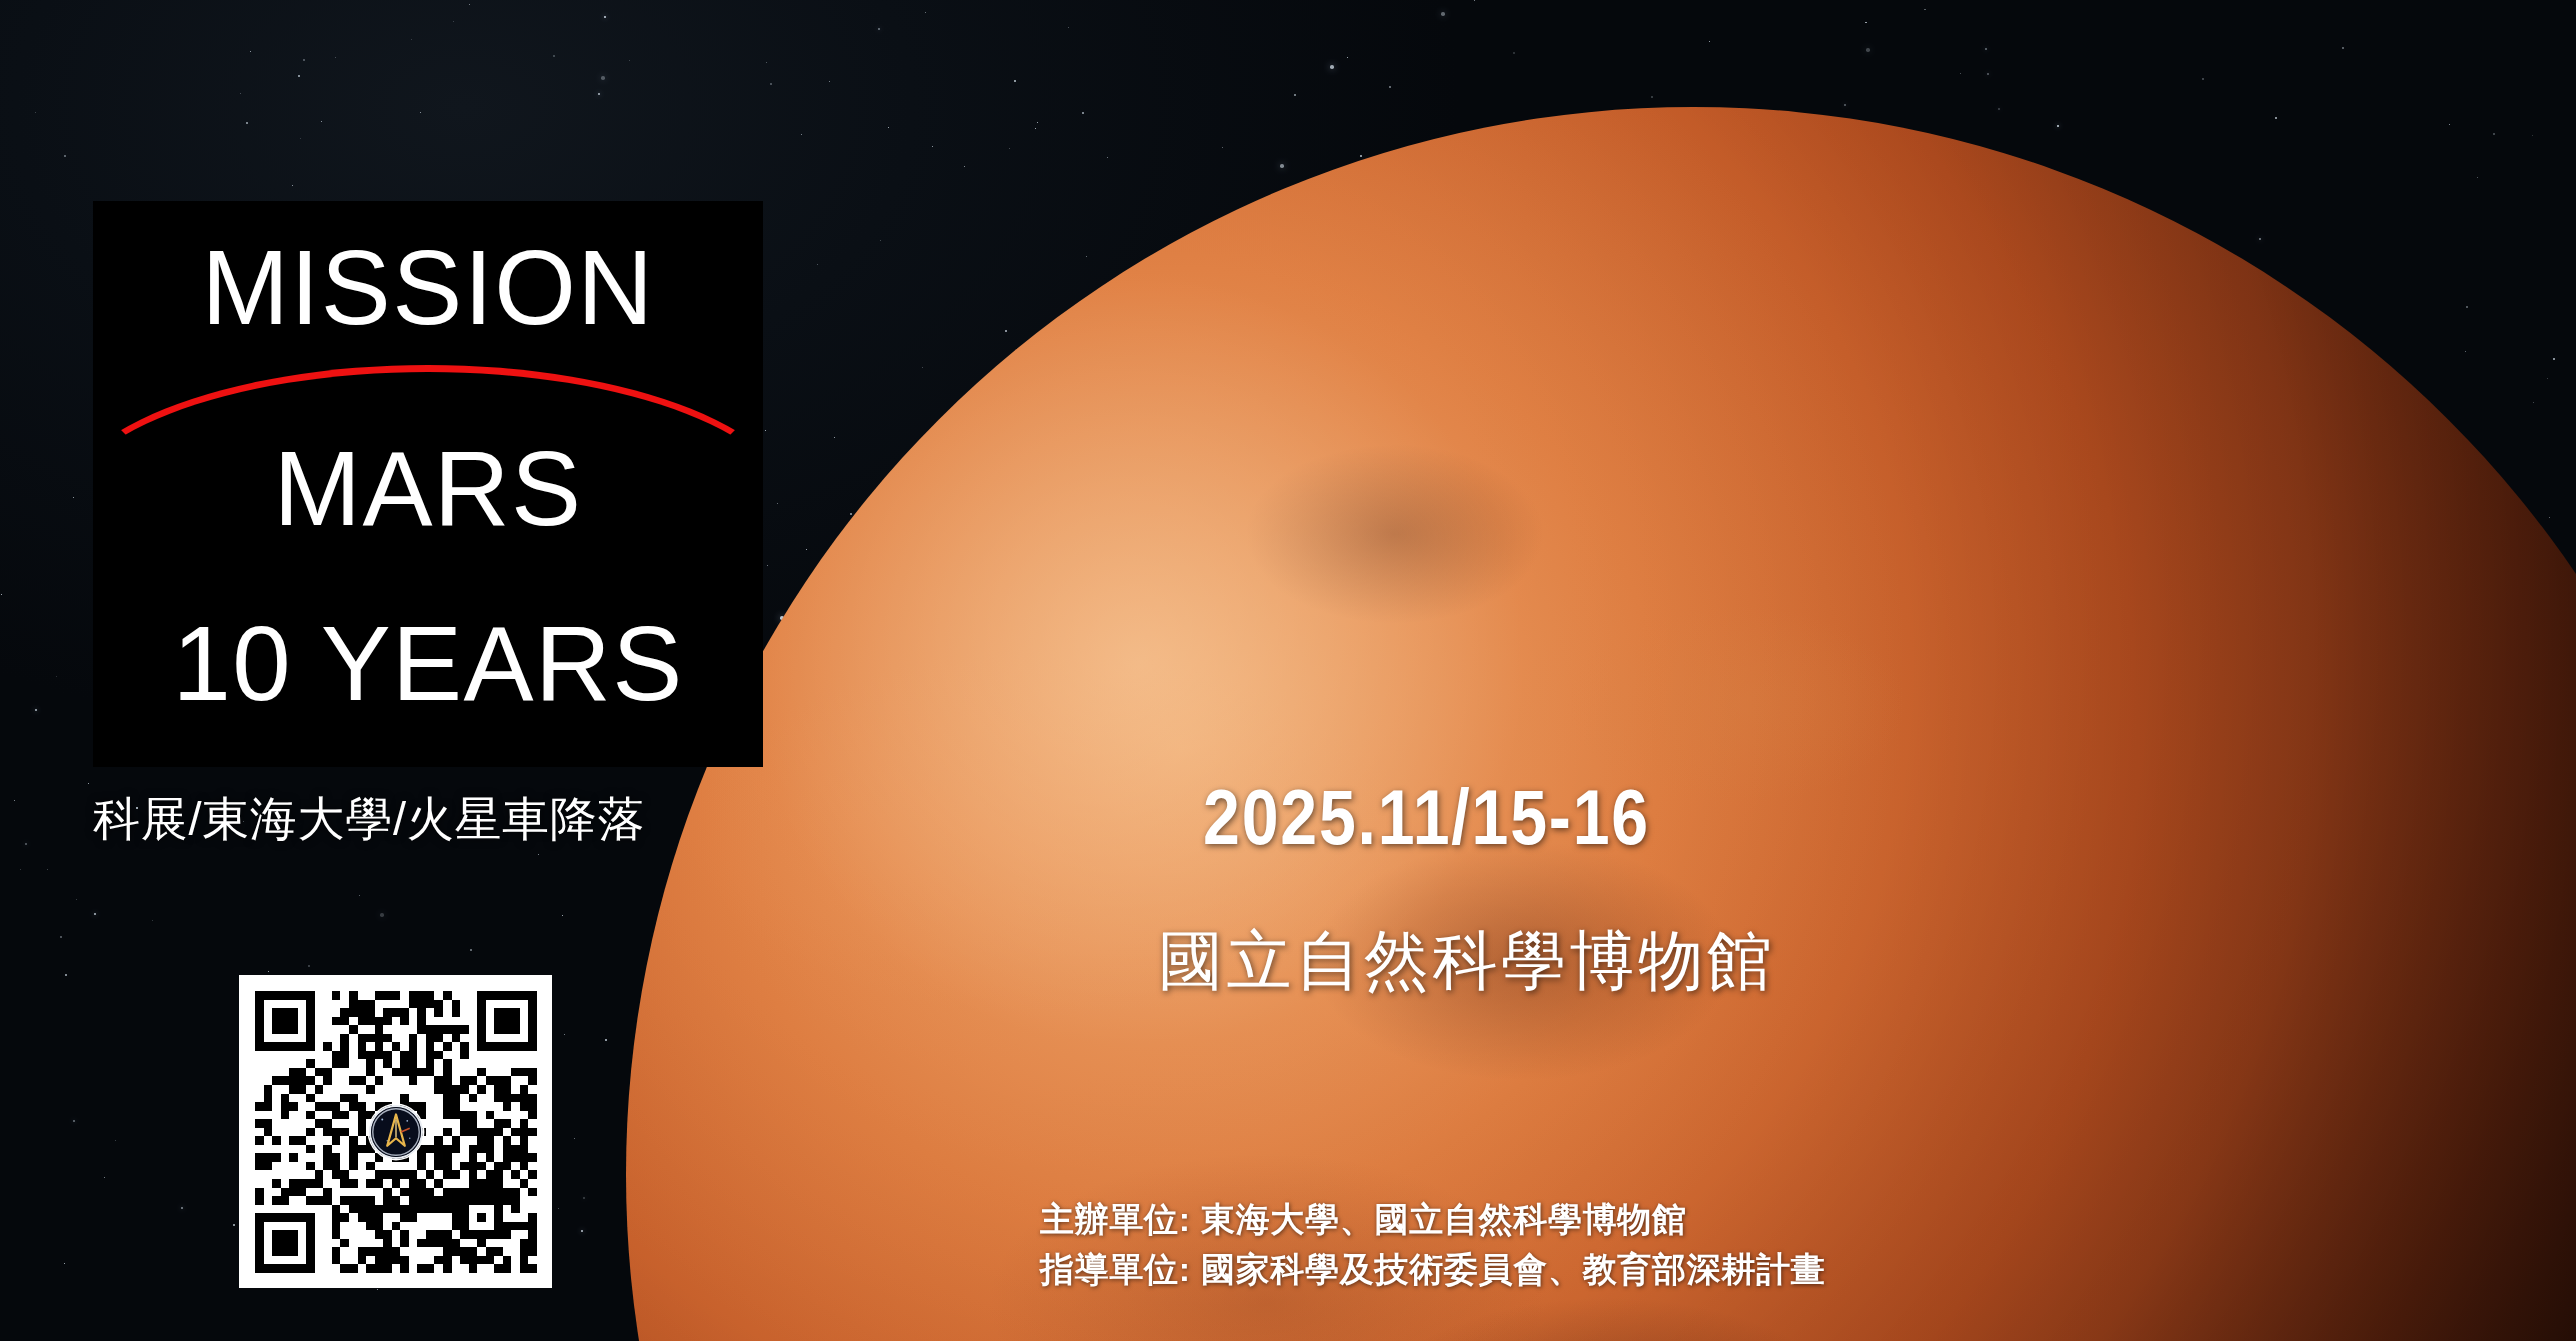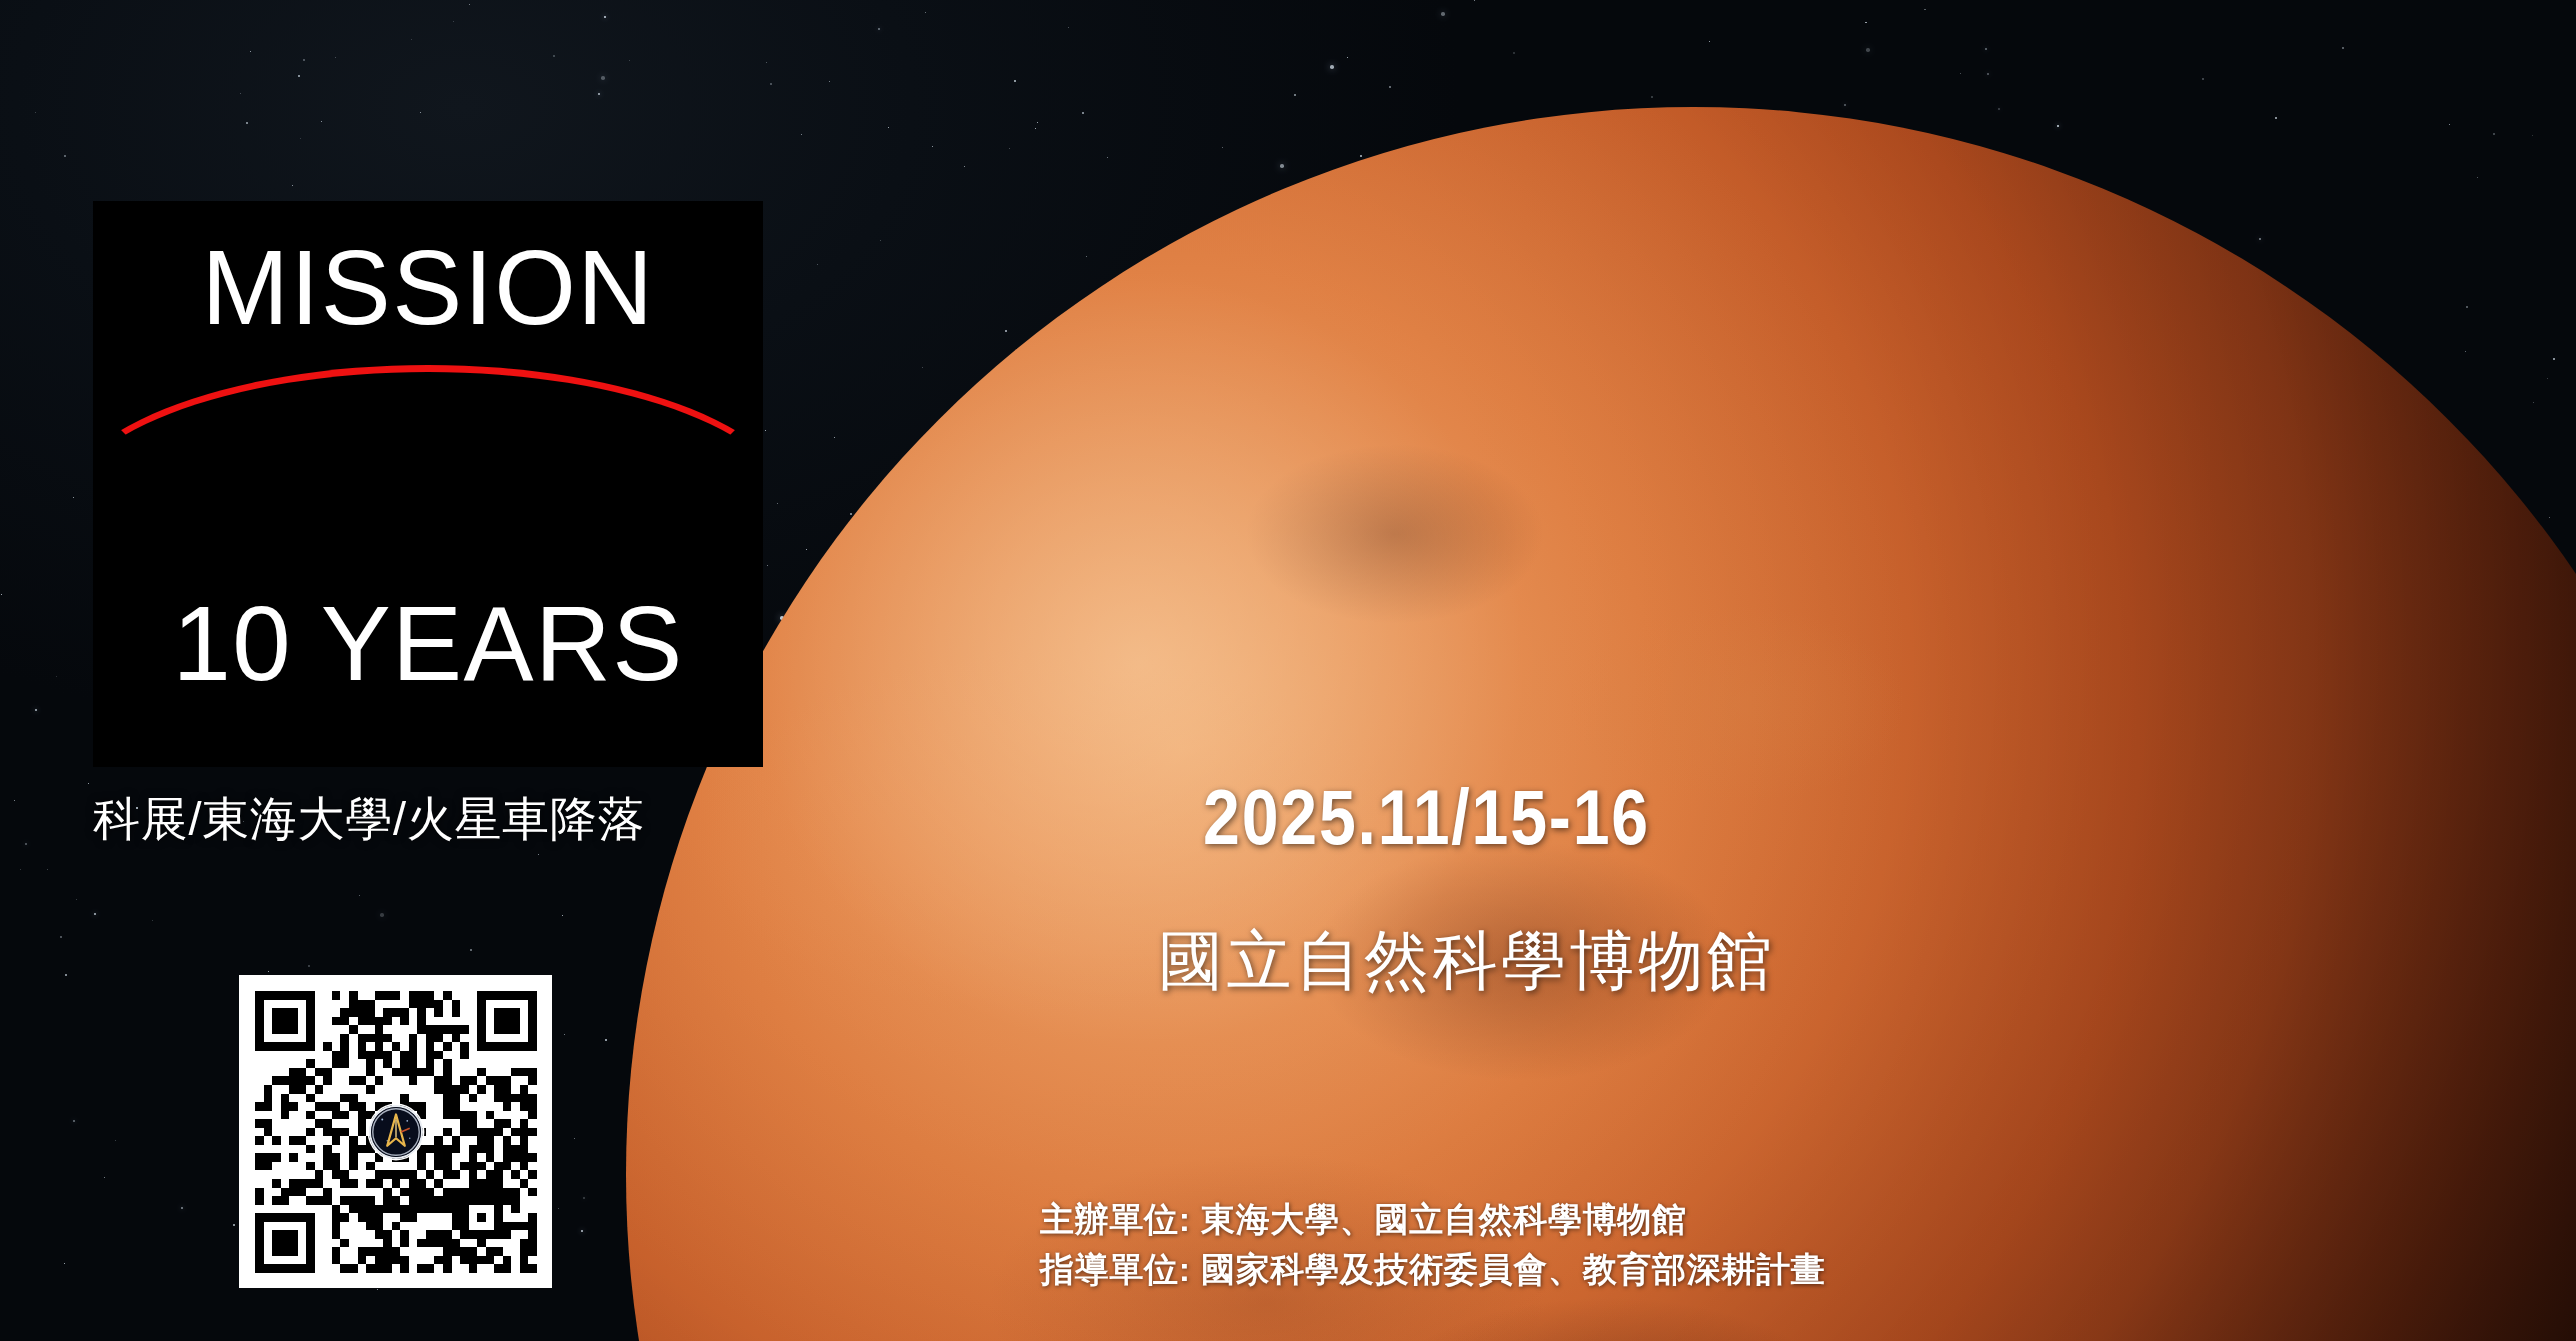--- a/index.html
+++ b/index.html
@@ -117,21 +117,21 @@
     left:0; right:0;
     text-align:center;
     color:#ffffff;
     font-weight:400;
     letter-spacing:1.4px;
     line-height:1;
     white-space:nowrap;
   }
   #logo-mission { top: 34px;  font-size: 105px; }
   #logo-mars    { top: 235px; font-size: 105px; }
-  #logo-years   { top: 390px; font-size: 105px; }
+  #logo-years   { top: 410px; font-size: 105px; }
   #logo-arc {
     position:absolute;
     left: -37px;
     top: 164px;
     width: 744px;
     height: 299px;
     border-radius: 50%;
     border: 7.8px solid #ee1111;
     border-bottom-color: transparent;
     border-left-color: transparent;
@@ -454,20 +454,21 @@
   <div id="mars-wrap">
     <div id="mars-halo"></div>
     <div id="mars"></div>
     <div id="mars-limb"></div>
     <div id="mars-limb-mask"></div>
   </div>
 
   <div id="logo-box">
     <div class="logo-line" id="logo-mission">MISSION</div>
     <div id="logo-arc"></div>
+    <div class="logo-line" id="logo-mars">MARS</div>
     <div class="logo-line" id="logo-years">10 YEARS</div>
   </div>
 
   <div id="subtitle">科展/東海大學/火星車降落</div>
 
 
   <div id="event-date">2025.11/15-16</div>
 
   <div id="venue">國立自然科學博物館</div>
 

